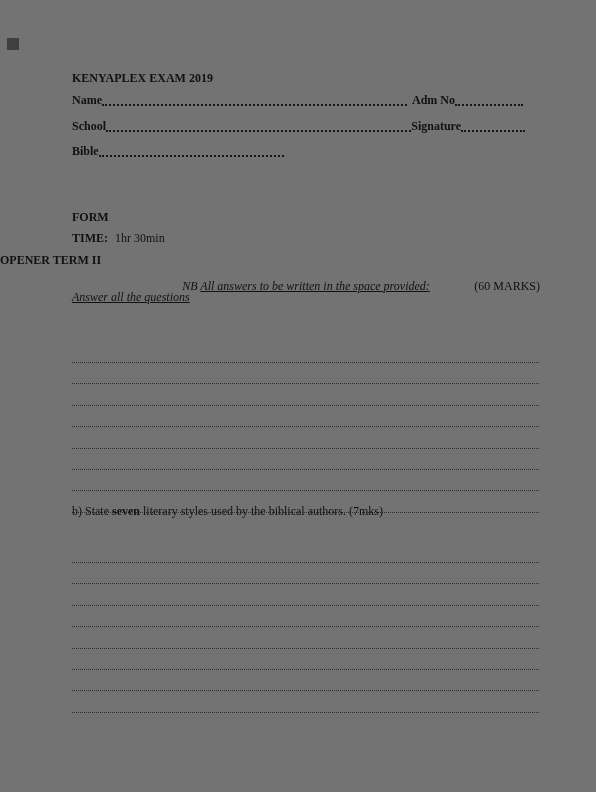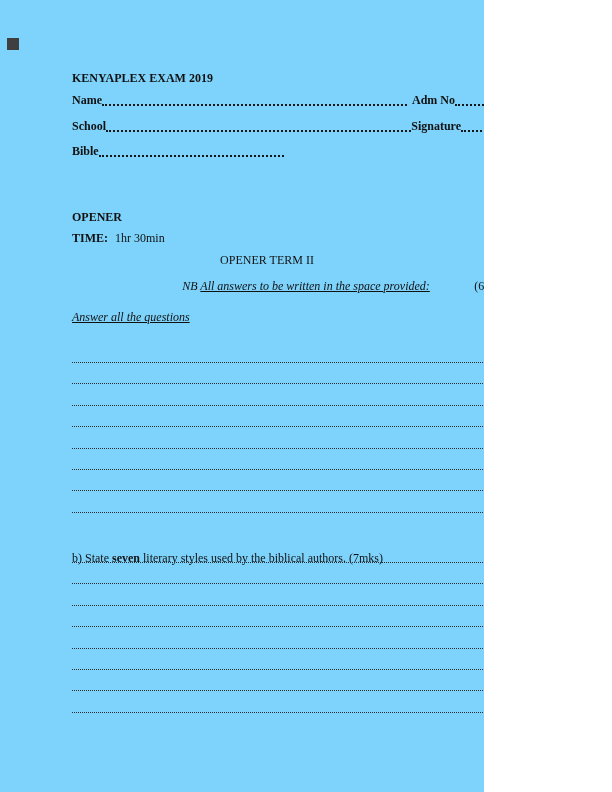--- a/index.html
+++ b/index.html
@@ -2,23 +2,23 @@
 <html><head>
 <meta charset="utf-8">
 <style>
   html, body {
     margin: 0;
     padding: 0;
     background: #ffffff;
   }
   .page {
     position: relative;
-    width: 484px;
+    width: 596px;
     height: 792px;
-    background: #7dd3fc;
+    background: #737373;
     font-family: "Liberation Serif", "DejaVu Serif", serif;
     font-size: 12px;
     color: #111111;
     overflow: hidden;
   }
   .row {
     position: absolute;
     left: 72px;
     height: 16px;
     line-height: 15px;
@@ -56,28 +56,28 @@
   .leader.w68  { width: 68px; }
   .leader.w64  { width: 64px; }
   .leader.w185 { flex: 0 0 185px; }
   .label2-gap  { margin-left: 5px; }
 
   .subject-row { top: 187px; width: 468px; font-weight: bold; }
   .form-pos    { position: absolute; left: 288px; top: 0; }
   .paper-row   { top: 210px; font-weight: bold; }
   .time-row    { top: 231px; text-align: right; }
   .time-value  { margin-left: 4px; }
-  .opener-row  { top: 253px; left: 0; width: 534px; text-align: center; font-weight: normal; }
+  .opener-row  { top: 253px; left: 0; width: 534px; font-weight: bold; }
 
   .nb-row      { top: 279px; width: 468px; font-style: italic; text-align: center; }
   .marks-pos   { position: absolute; right: 0; top: 0; font-style: normal; font-weight: normal; }
-  .answerall-row { top: 310px; font-style: italic; text-align: center; }
+  .answerall-row { top: 290px; font-style: italic; text-align: center; }
 
   .q1a-row     { top: 325px; }
-  .q1b-row     { top: 551px; }
+  .q1b-row     { top: 504px; }
 
   .answer-lines {
     position: absolute;
     left: 72px;
     width: 467px;
   }
   .lines-a { top: 341.6px; }
   .lines-b { top: 541.6px; }
   .answer-line {
     height: 20.4px;
@@ -106,21 +106,21 @@
     <span class="b label2-gap">Adm No</span>
     <span class="leader w68"></span>
   </div>
 
   <div class="row field-line date-row">
     <span class="b">Bible</span>
     <span class="leader w185"></span>
   </div>
 
 
-  <div class="row paper-row">OPENER</div>
+  <div class="row paper-row">FORM</div>
 
   <div class="row time-row">
     <span class="b">TIME:</span>
     <span class="time-value">1hr 30min</span>
   </div>
 
   <div class="row opener-row">OPENER TERM II</div>
 
   <div class="row nb-row">
     <span>NB</span>

